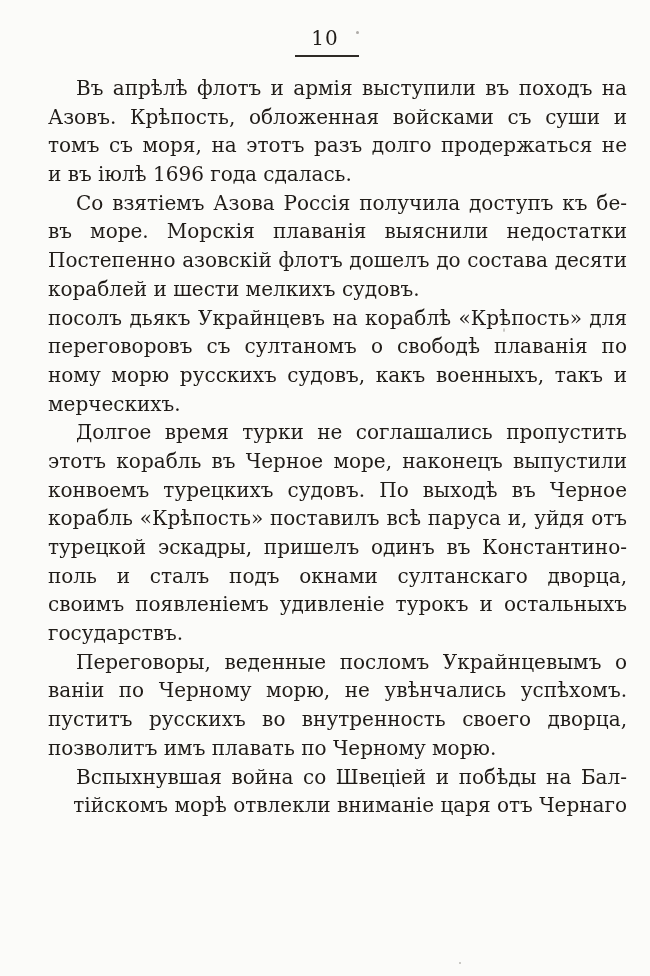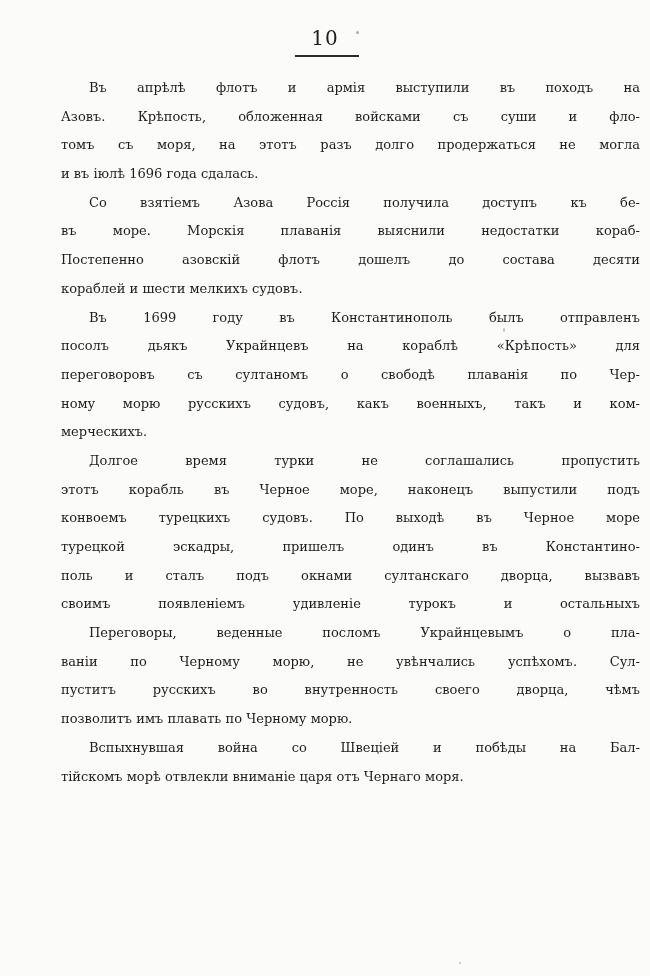--- a/index.html
+++ b/index.html
@@ -42,34 +42,33 @@
     left: 295px;
     width: 64px;
     height: 2px;
     background: var(--rule);
   }
   .text-body {
     position: absolute;
     top: 74px;
     left: 48px;
     width: 579px;
-    font-size: 13px;
-    margin-left: 13px;
+    font-size: 20px;
   }
   .line {
     height: 28.7px;
     line-height: 28.7px;
     overflow: hidden;
     text-align: justify;
     text-align-last: justify;
     white-space: normal;
   }
   .line.para-first { text-indent: 28px; }
   .line.para-last {
-    text-align: center;
+    text-align: right;
     text-align-last: left;
   }
   .scan-speck {
     position: absolute;
     background: #6f6a64;
     border-radius: 50%;
     opacity: 0.55;
   }
   .speck-1 { left: 356px; top: 31px;  width: 3px; height: 3px; }
   .speck-2 { left: 503px; top: 328px; width: 2px; height: 4px; opacity: 0.4; }
@@ -93,33 +92,34 @@
         <div class="line">томъ съ моря, на этотъ разъ долго продержаться не могла</div>
         <div class="line para-last">и въ іюлѣ 1696 года сдалась.</div>
       </div>
       <div class="paragraph">
         <div class="line para-first">Со взятіемъ Азова Россія получила доступъ къ бе-</div>
         <div class="line">въ море. Морскія плаванія выяснили недостатки кораб-</div>
         <div class="line">Постепенно азовскій флотъ дошелъ до состава десяти</div>
         <div class="line para-last">кораблей и шести мелкихъ судовъ.</div>
       </div>
       <div class="paragraph">
-        <div class="line para-first">Въ 1699 году въ Константинополь былъ отправленъ</div>
         <div class="line">посолъ дьякъ Украйнцевъ на кораблѣ «Крѣпость» для</div>
         <div class="line">переговоровъ съ султаномъ о свободѣ плаванія по Чер-</div>
         <div class="line">ному морю русскихъ судовъ, какъ военныхъ, такъ и ком-</div>
         <div class="line para-last">мерческихъ.</div>
       </div>
       <div class="paragraph">
         <div class="line para-first">Долгое время турки не соглашались пропустить</div>
         <div class="line">этотъ корабль въ Черное море, наконецъ выпустили подъ</div>
         <div class="line">конвоемъ турецкихъ судовъ. По выходѣ въ Черное море</div>
+        <div class="line">корабль «Крѣпость» поставилъ всѣ паруса и, уйдя отъ</div>
         <div class="line">турецкой эскадры, пришелъ одинъ въ Константино-</div>
         <div class="line">поль и сталъ подъ окнами султанскаго дворца, вызвавъ</div>
         <div class="line">своимъ появленіемъ удивленіе турокъ и остальныхъ</div>
+        <div class="line para-last">государствъ.</div>
       </div>
       <div class="paragraph">
         <div class="line para-first">Переговоры, веденные посломъ Украйнцевымъ о пла-</div>
         <div class="line">ваніи по Черному морю, не увѣнчались успѣхомъ. Сул-</div>
         <div class="line">пуститъ русскихъ во внутренность своего дворца, чѣмъ</div>
         <div class="line para-last">позволитъ имъ плавать по Черному морю.</div>
       </div>
       <div class="paragraph">
         <div class="line para-first">Вспыхнувшая война со Швеціей и побѣды на Бал-</div>
         <div class="line para-last">тійскомъ морѣ отвлекли вниманіе царя отъ Чернаго моря.</div>

